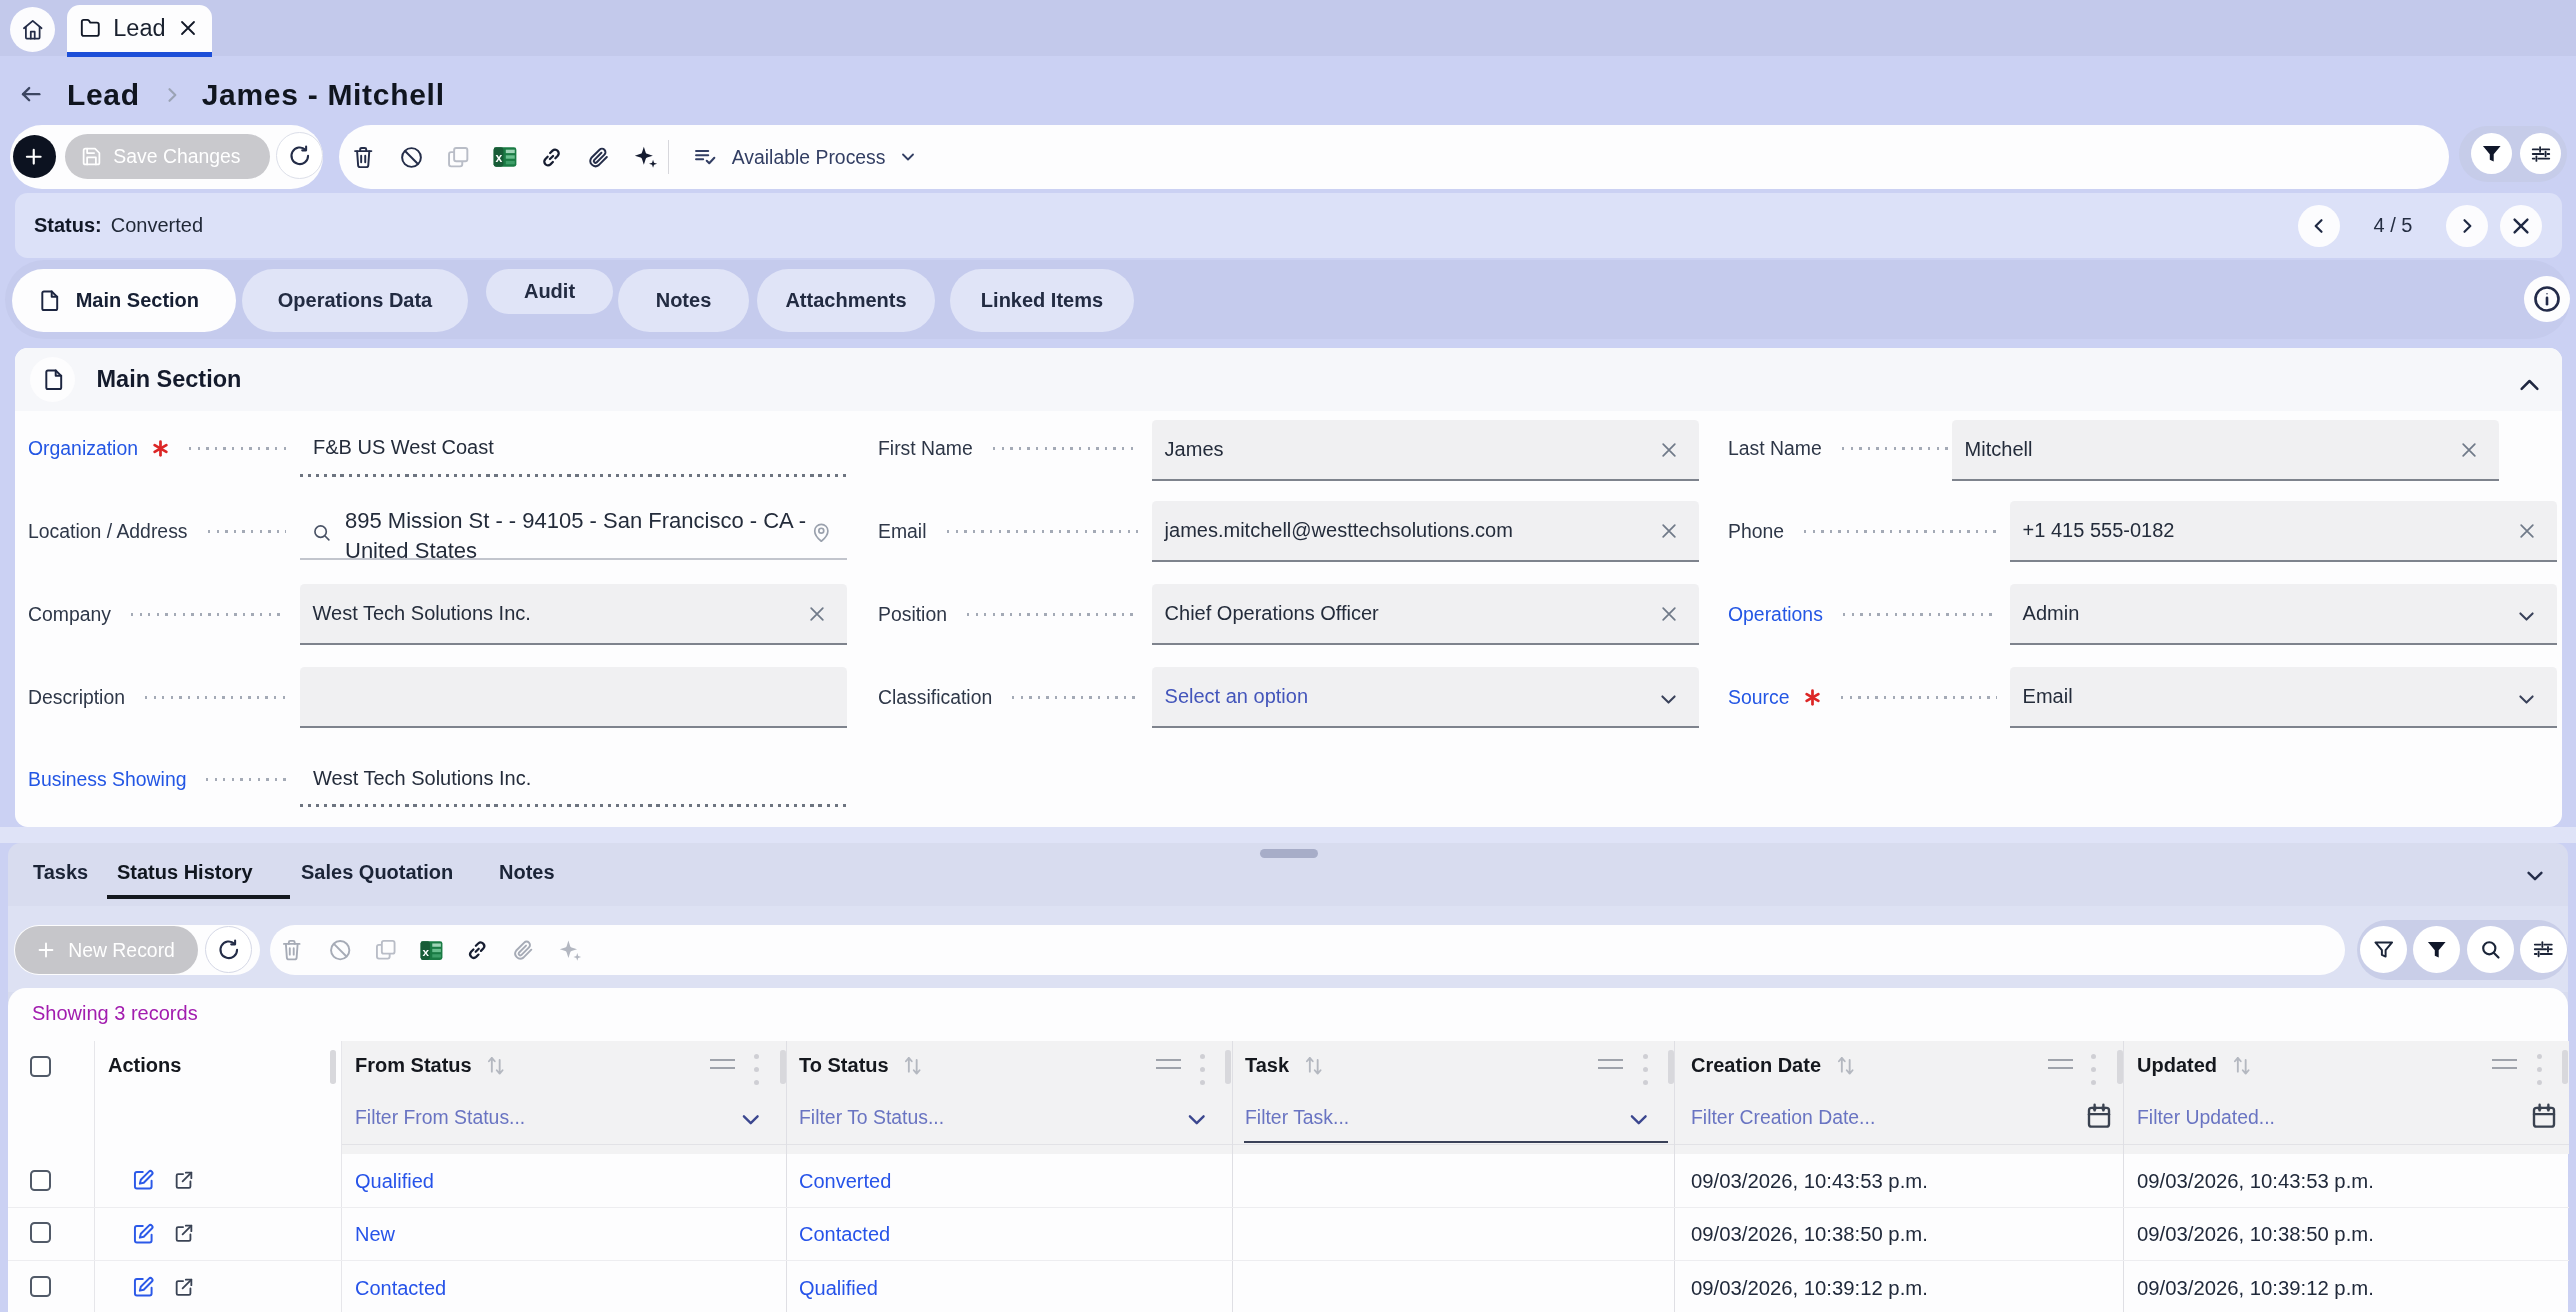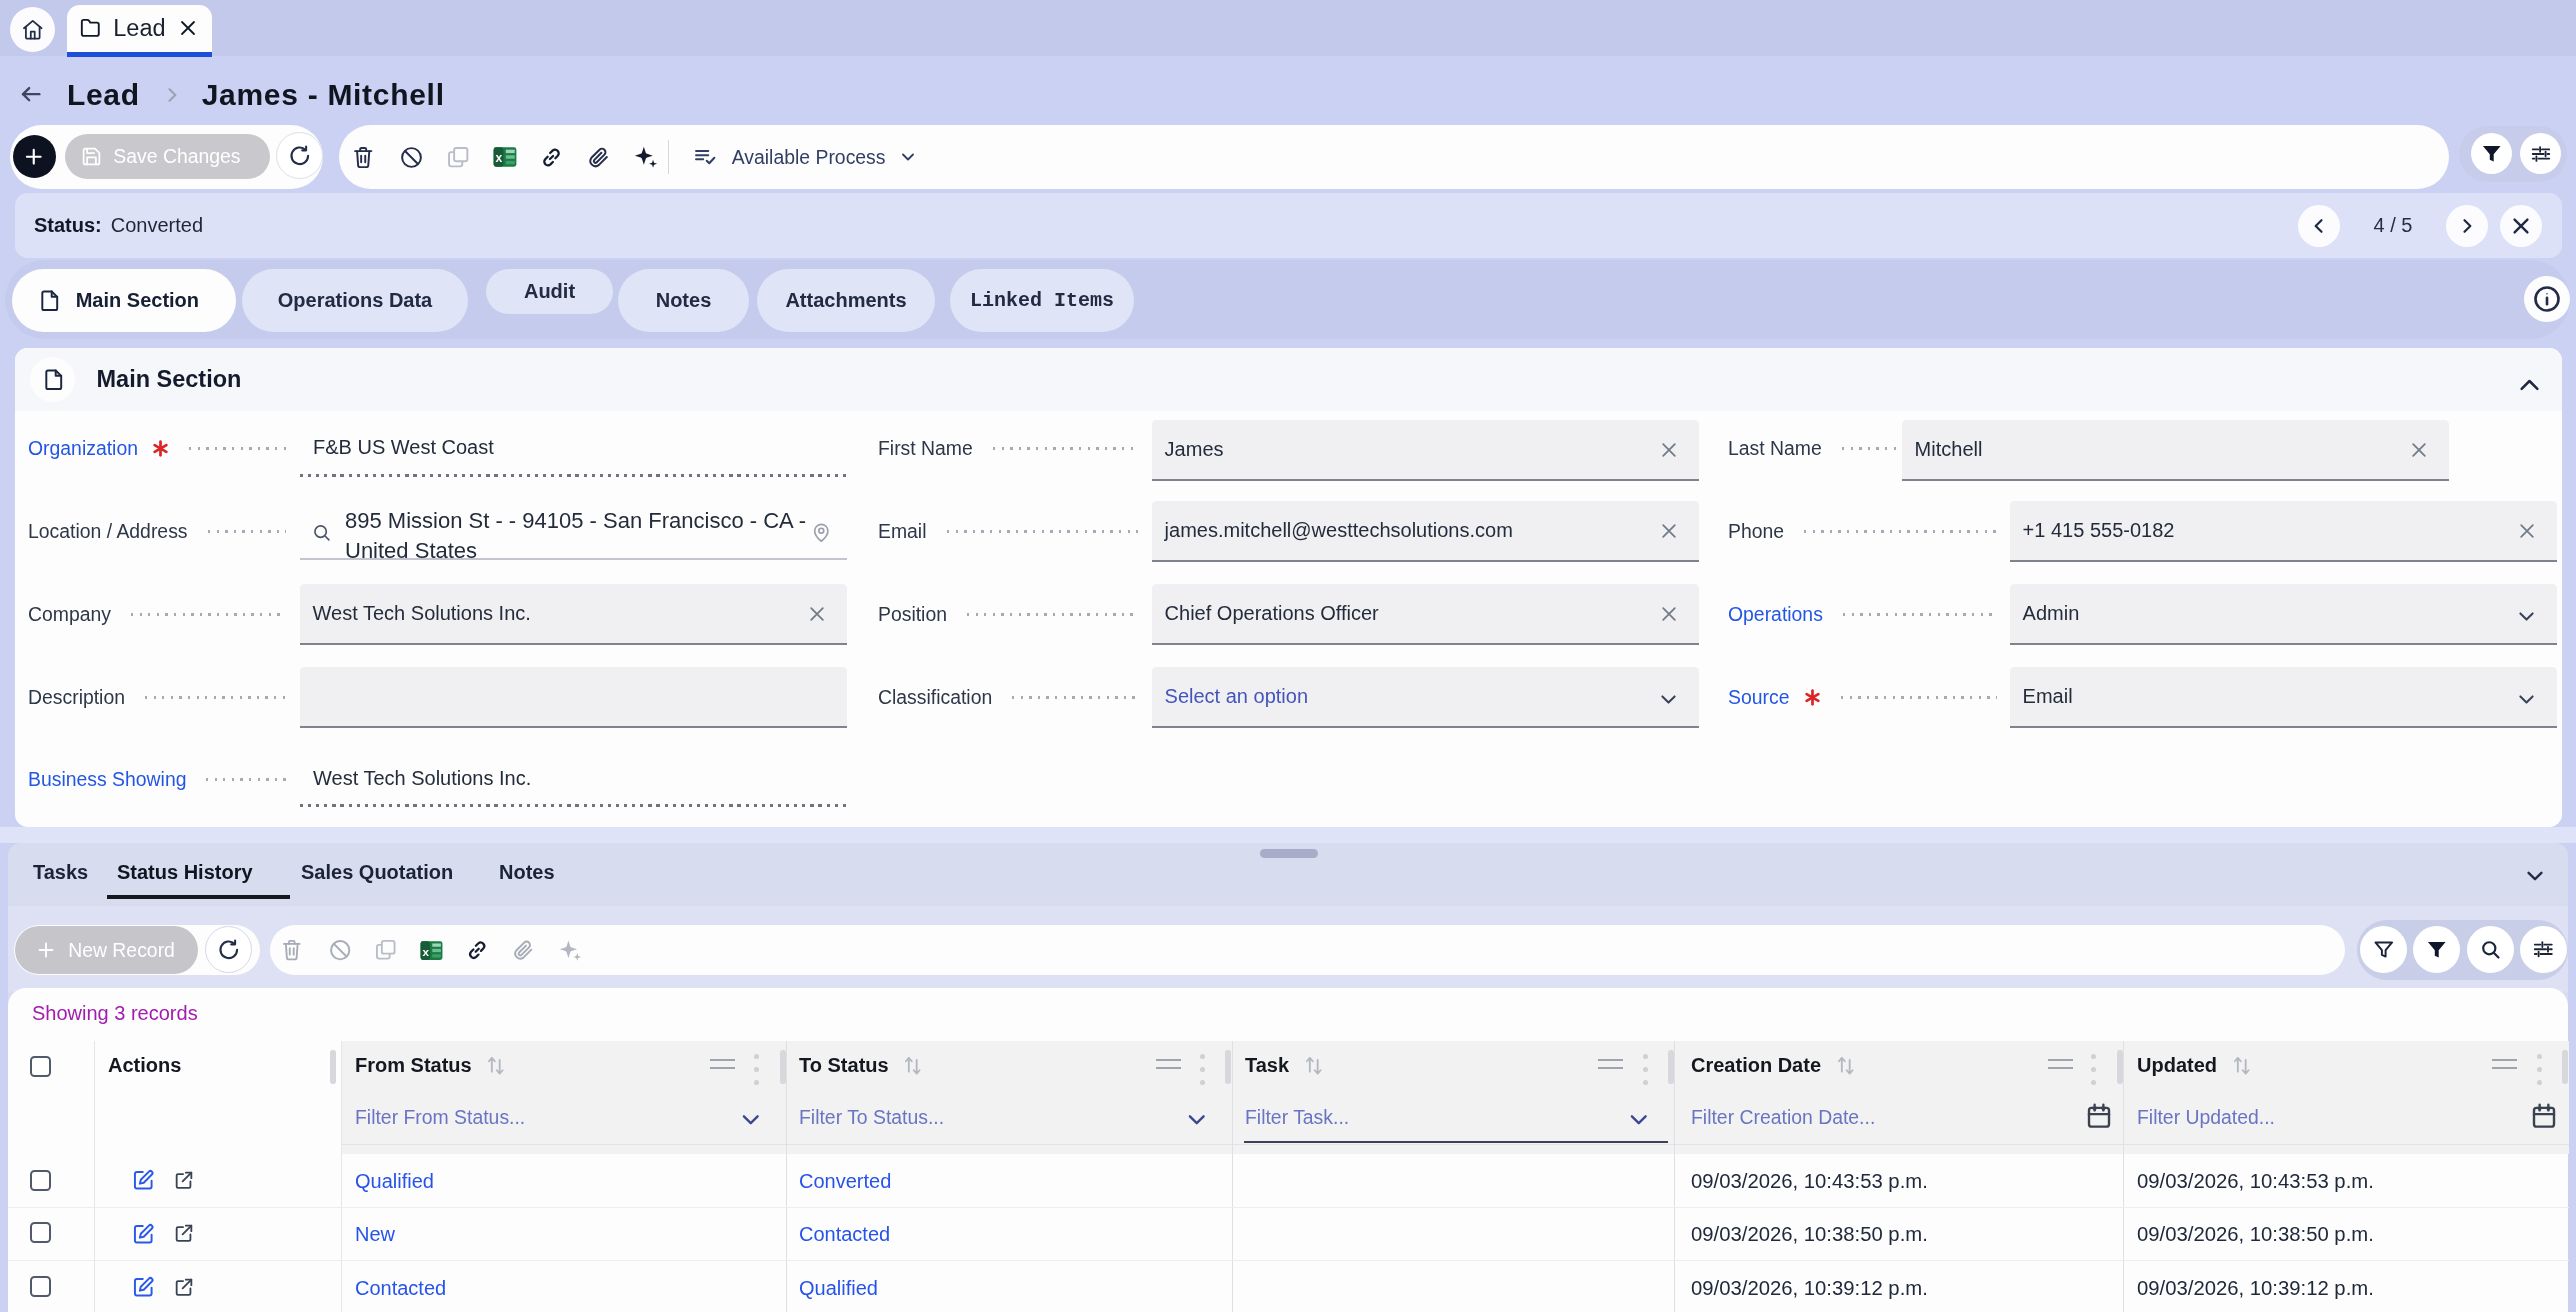--- a/index.html
+++ b/index.html
@@ -165,21 +165,21 @@
 <div class="abs flex" style="left:486px; top:269px; width:127px; height:45px; border-radius:32px; background:#e0e4f7; justify-content:center;">
     <span style="font-size:20px; font-weight:600; color:#222b42;">Audit</span>
   </div>
 <div class="abs flex" style="left:618px; top:269px; width:131px; height:63px; border-radius:32px; background:#e0e4f7; justify-content:center;">
     <span style="font-size:20px; font-weight:600; color:#222b42;">Notes</span>
   </div>
 <div class="abs flex" style="left:757px; top:269px; width:178px; height:63px; border-radius:32px; background:#e0e4f7; justify-content:center;">
     <span style="font-size:20px; font-weight:600; color:#222b42;">Attachments</span>
   </div>
 <div class="abs flex" style="left:950px; top:269px; width:184px; height:63px; border-radius:32px; background:#e0e4f7; justify-content:center;">
-    <span style="font-size:20px; font-weight:600; color:#222b42;font-family:Liberation Mono, monospace;">Linked Items</span>
+    <span style="font-size:20px; font-weight:600; color:#222b42;">Linked Items</span>
   </div>
 <div class="abs flex" style="left:2524px; top:276px; width:46px; height:46px; border-radius:50%; background:#fdfdfe; justify-content:center;">
   <svg width="30" height="30" viewBox="0 0 24 24" fill="none" stroke="#232b49" stroke-width="2.1" stroke-linecap="round">
       <circle cx="12" cy="12" r="9.2"></circle>
       <path d="M12 11v5.2"></path>
       <circle cx="12" cy="7.8" r="0.6" fill="#232b49" stroke="none"></circle>
     </svg>
 </div>
 
 <div class="abs" style="left:14.5px; top:348px; width:2547px; height:479px; border-radius:12.6px; background:#fdfdfe;"></div>
@@ -232,21 +232,21 @@
     <span class="val">James</span>
   <svg class="xbtn" width="20" height="20" viewBox="0 0 24 24" fill="none" stroke="#707a89" stroke-width="2.1" stroke-linecap="round">
       <path d="M5 5l14 14M19 5L5 19"></path>
     </svg>
   </div>
 
 <div class="lrow" style="left:1728px; top:437px; width:269px; height:23.5px;">
     <span class="lbl">Last Name</span>
     <div class="leader"></div>
   </div>
-<div class="inp" style="left:1902px; top:420px;">
+<div class="inp" style="left:1952px; top:420px;">
     <span class="val">Mitchell</span>
   <svg class="xbtn" width="20" height="20" viewBox="0 0 24 24" fill="none" stroke="#707a89" stroke-width="2.1" stroke-linecap="round">
       <path d="M5 5l14 14M19 5L5 19"></path>
     </svg>
   </div>
 
 <div class="lrow" style="left:28px; top:520px; width:258px; height:23.5px;">
     <span class="lbl">Location / Address</span>
     <div class="leader"></div>
   </div>

